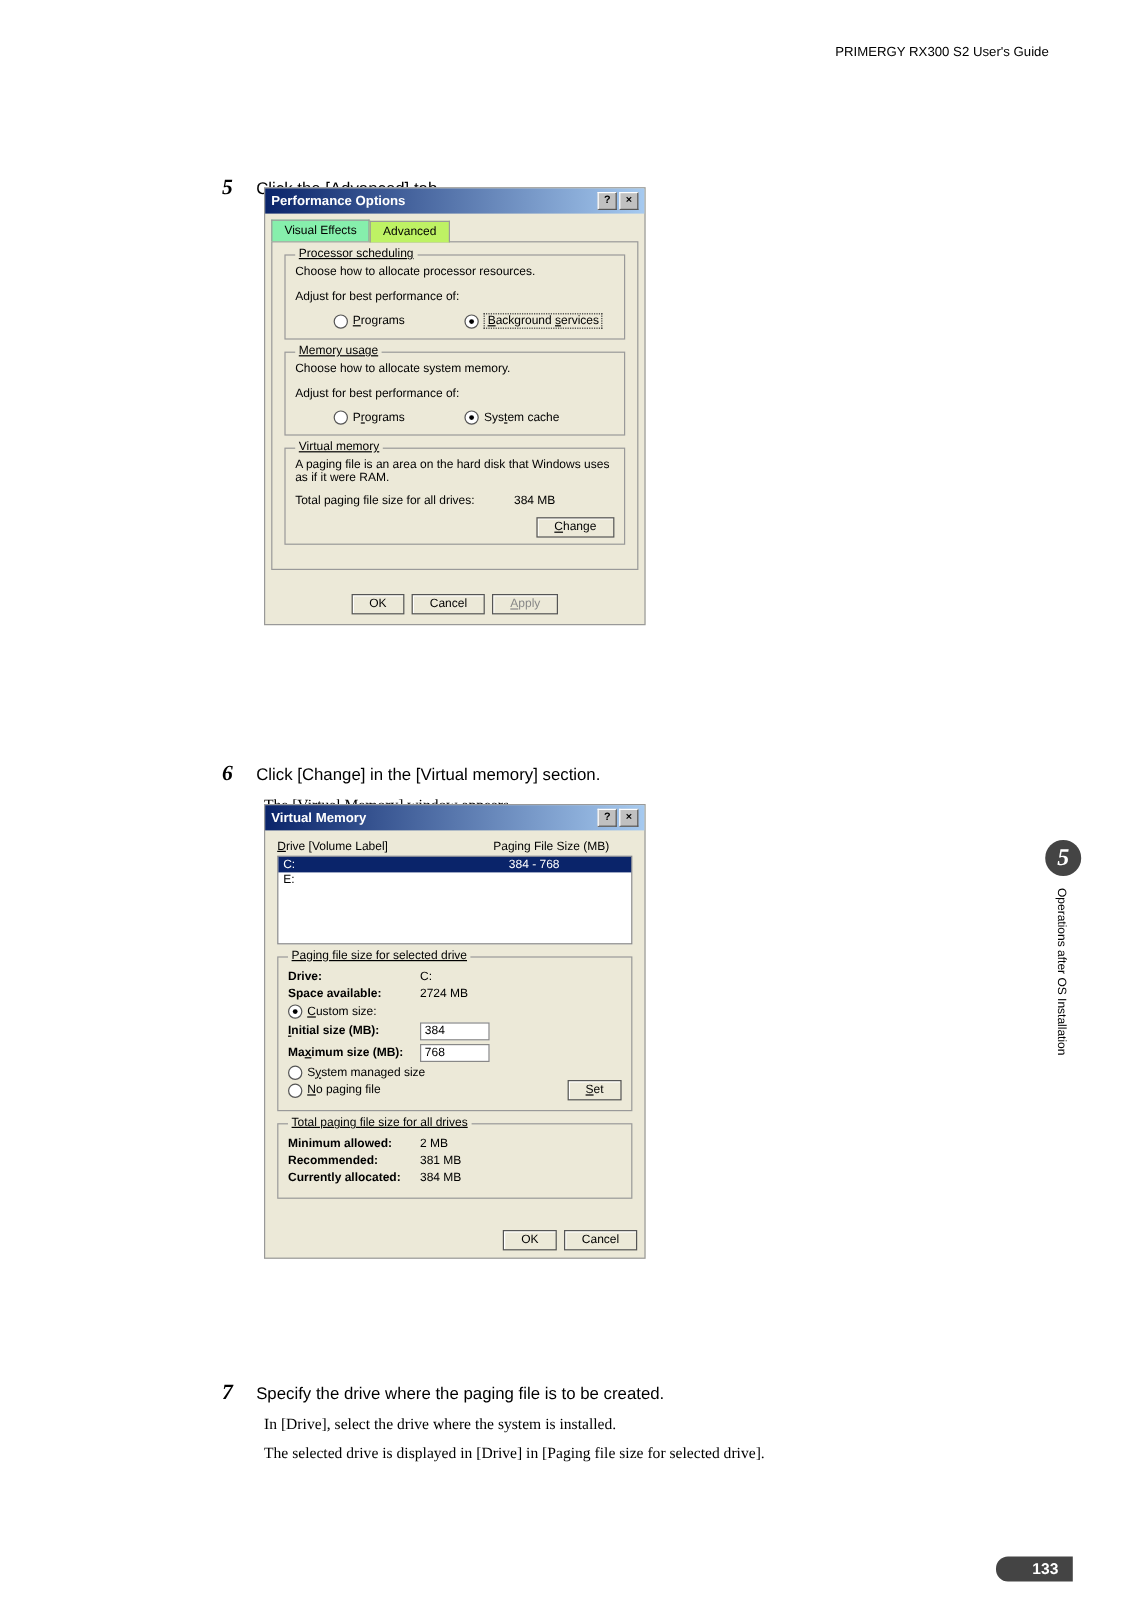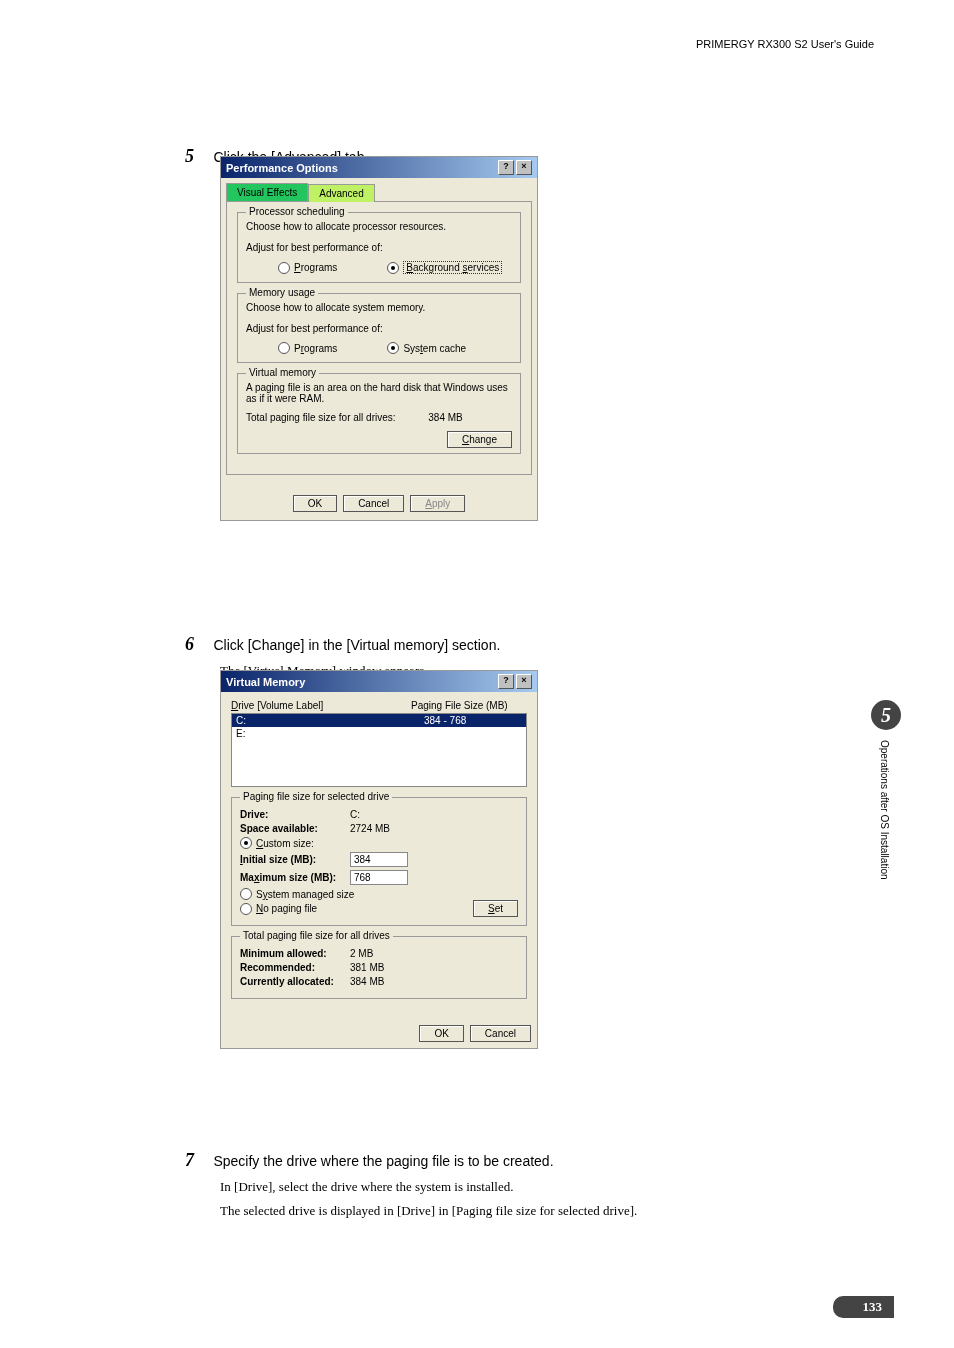--- a/index.html
+++ b/index.html
@@ -100,21 +100,21 @@
       font-weight: bold;
     }
     .tabs {
       display: flex;
       margin: 5px 5px 0 5px;
     }
     .tab {
       padding: 3px 10px;
       border: 1px solid #999;
       border-bottom: none;
-      background: #22c55e;
+      background: #86efac;
     }
     .tab.active {
       background: #bef264;
       position: relative;
       top: 1px;
     }
     .tab-content {
       margin: 0 5px 10px 5px;
       border: 1px solid #999;
       padding: 10px;
@@ -126,20 +126,21 @@
       margin-bottom: 10px;
       position: relative;
     }
     .groupbox-label {
       position: absolute;
       top: -7px;
       left: 8px;
       background: #ece9d8;
       padding: 0 3px;
       font-size: 10px;
+      text-decoration: underline;
     }
     .radio-row {
       display: flex;
       gap: 50px;
       margin-top: 8px;
       margin-left: 32px;
     }
     .radio-item {
       display: flex;
       align-items: center;
@@ -256,21 +257,20 @@
     .page-footer {
       position: absolute;
       bottom: 30px;
       right: 60px;
       background: #444;
       color: white;
       padding: 3px 12px 3px 30px;
       font-weight: bold;
       font-size: 13px;
       border-radius: 10px 0 0 10px;
-      font-family: Liberation Serif, serif;
     }
     .disabled-btn {
       color: #888;
     }
   </style>
 </head>
 <body>
 
 <div class="page-header">PRIMERGY RX300 S2 User's Guide</div>
 

